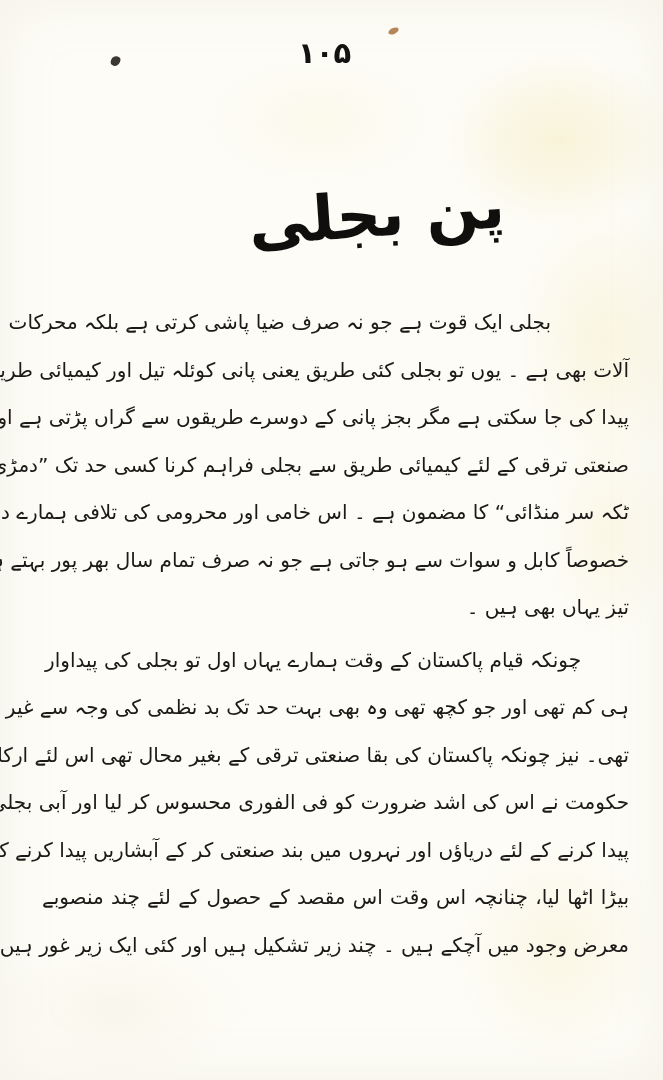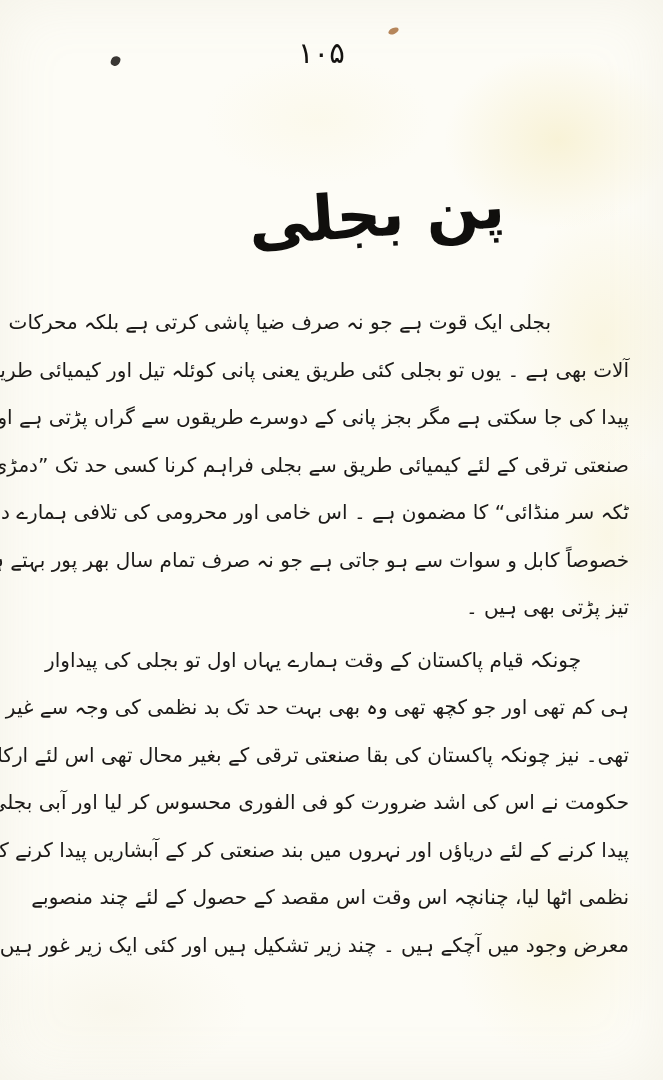--- a/index.html
+++ b/index.html
@@ -37,21 +37,21 @@
   .speck-dark { left: 111px; top: 56px; width: 9px; height: 10px;
         background: #3a3734; border-radius: 60% 40% 55% 45%; transform: rotate(20deg); }
   .speck-red  { left: 388px; top: 28px; width: 11px; height: 6px;
         background: #a9713f; border-radius: 50%; transform: rotate(-25deg); opacity: .85; }
 
   .page-number {
     position: absolute;
     top: 36px;
     left: 298px;
     font-size: 29px;
-    font-weight: 400;
+    font-weight: 700;
     letter-spacing: 2px;
     color: #141210;
   }
   .title {
     position: absolute;
     top: 178px;
     left: 90px;
     right: 0;
     margin: 0;
     text-align: center;
@@ -105,27 +105,27 @@
 
   <div class="text-block">
 
     <div class="para">
       <div class="line indent-lg">بجلی ایک قوت ہے جو نہ صرف ضیا پاشی کرتی ہے بلکہ محرکات</div>
       <div class="line">آلات بھی ہے ۔ یوں تو بجلی کئی طریق یعنی پانی کوئلہ تیل اور کیمیائی طریق سے</div>
       <div class="line">پیدا کی جا سکتی ہے مگر بجز پانی کے دوسرے طریقوں سے گراں پڑتی ہے اور</div>
       <div class="line">صنعتی ترقی کے لئے کیمیائی طریق سے بجلی فراہم کرنا کسی حد تک ”دمڑی کی گڑیا</div>
       <div class="line">ٹکہ سر منڈائی“ کا مضمون ہے ۔ اس خامی اور محرومی کی تلافی ہمارے دریاؤں</div>
       <div class="line">خصوصاً کابل و سوات سے ہو جاتی ہے جو نہ صرف تمام سال بھر پور بہتے ہیں بلکہ</div>
-      <div class="line short-line">تیز پڑتی بھی ہیں ۔</div>
+      <div class="line short-line">تیز یہاں بھی ہیں ۔</div>
     </div>
 
     <div class="para">
       <div class="line indent-md">چونکہ قیام پاکستان کے وقت ہمارے یہاں اول تو بجلی کی پیداوار</div>
       <div class="line">ہی کم تھی اور جو کچھ تھی وہ بھی بہت حد تک بد نظمی کی وجہ سے غیر دستیاب</div>
       <div class="line">تھی۔ نیز چونکہ پاکستان کی بقا صنعتی ترقی کے بغیر محال تھی اس لئے ارکان</div>
       <div class="line">حکومت نے اس کی اشد ضرورت کو فی الفوری محسوس کر لیا اور آبی بجلی</div>
       <div class="line">پیدا کرنے کے لئے دریاؤں اور نہروں میں بند صنعتی کر کے آبشاریں پیدا کرنے کا</div>
-      <div class="line">نظمی اٹھا لیا، چنانچہ اس وقت اس مقصد کے حصول کے لئے چند منصوبے</div>
+      <div class="line">بیڑا اٹھا لیا، چنانچہ اس وقت اس مقصد کے حصول کے لئے چند منصوبے</div>
       <div class="line">معرض وجود میں آچکے ہیں ۔ چند زیر تشکیل ہیں اور کئی ایک زیر غور ہیں ۔</div>
     </div>
 
   </div>
 </div>
 
 </body></html>

